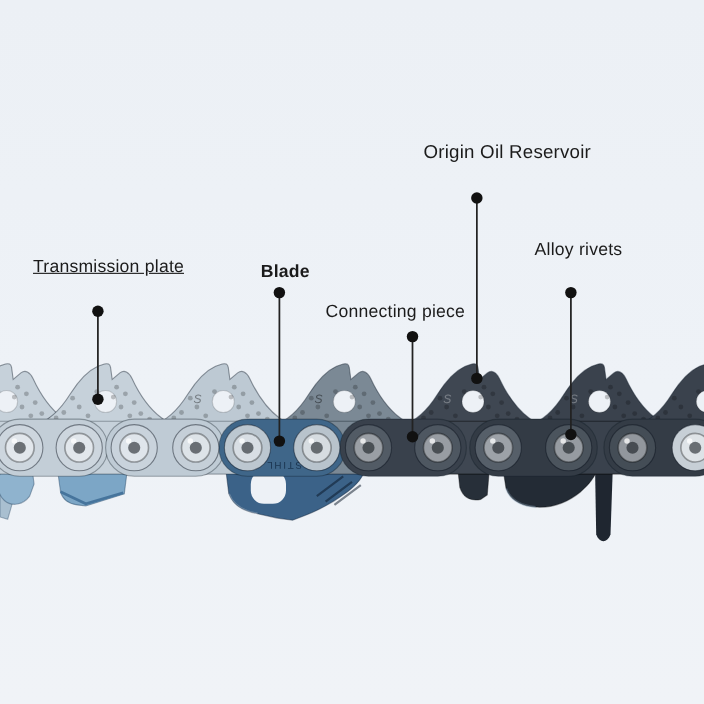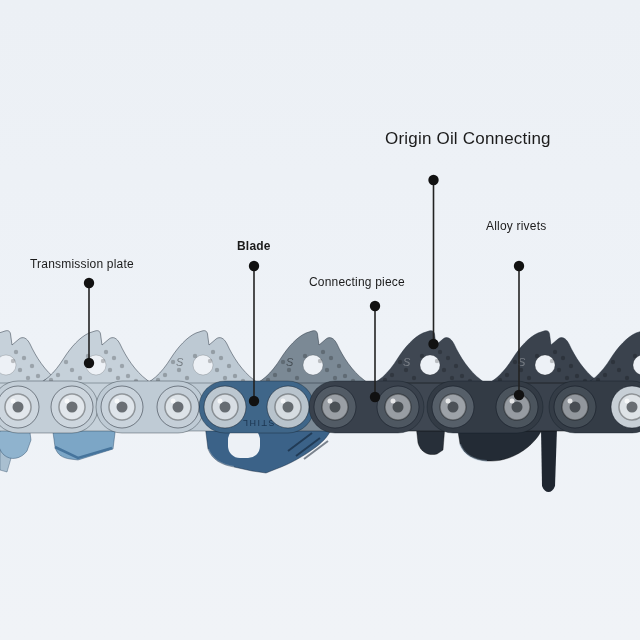--- a/index.html
+++ b/index.html
@@ -1,19 +1,19 @@
 <!DOCTYPE html>
 <html><head>
 <meta charset="utf-8">
 <style>
   html,body{margin:0;padding:0;}
   body{width:640px;height:640px;overflow:hidden;position:relative;
        background:#edf1f6;font-family:"Liberation Sans",sans-serif;}
   .stage{position:absolute;inset:0;background:linear-gradient(180deg,#ecf0f5 0%,#eef2f7 55%,#f0f3f7 100%);}
-  .label{position:absolute;font-size:12px;color:#1b1b1b;white-space:nowrap;letter-spacing:.2px;}
+  .label{position:absolute;font-size:16px;color:#1b1b1b;white-space:nowrap;letter-spacing:.2px;}
   .label.big{font-size:17px;}
   svg{position:absolute;left:0;display:block;}
   #chain-svg{top:328px;}
   #leader-svg{top:0;pointer-events:none;}
 </style>
 </head>
 <body>
 
 <div class="stage"></div>
 
@@ -152,17 +152,17 @@
         <circle cx="433.5" cy="344" r="5.2" stroke="none"></circle>
     </g>
     <g>
       <line x1="519" y1="266" x2="519" y2="395"></line>
       <circle cx="519" cy="266" r="5.2" stroke="none"></circle>
         <circle cx="519" cy="395" r="5.2" stroke="none"></circle>
     </g>
   </g>
 </svg>
 
-<div class="label" style="left:30px;top:257px;">Transmission plate</div>
+<div class="label" style="left:30px;top:234px;text-decoration:underline;">Transmission plate</div>
 <div class="label" style="left:237px;top:239px;font-weight:bold;">Blade</div>
-<div class="label" style="left:309px;top:275px;">Connecting piece</div>
-<div class="label big" style="left:385px;top:129px;">Origin Oil Connecting</div>
+<div class="label" style="left:296px;top:275px;">Connecting piece</div>
+<div class="label big" style="left:385px;top:129px;">Origin Oil Reservoir</div>
 <div class="label" style="left:486px;top:219px;">Alloy rivets</div>
 
 </body></html>

